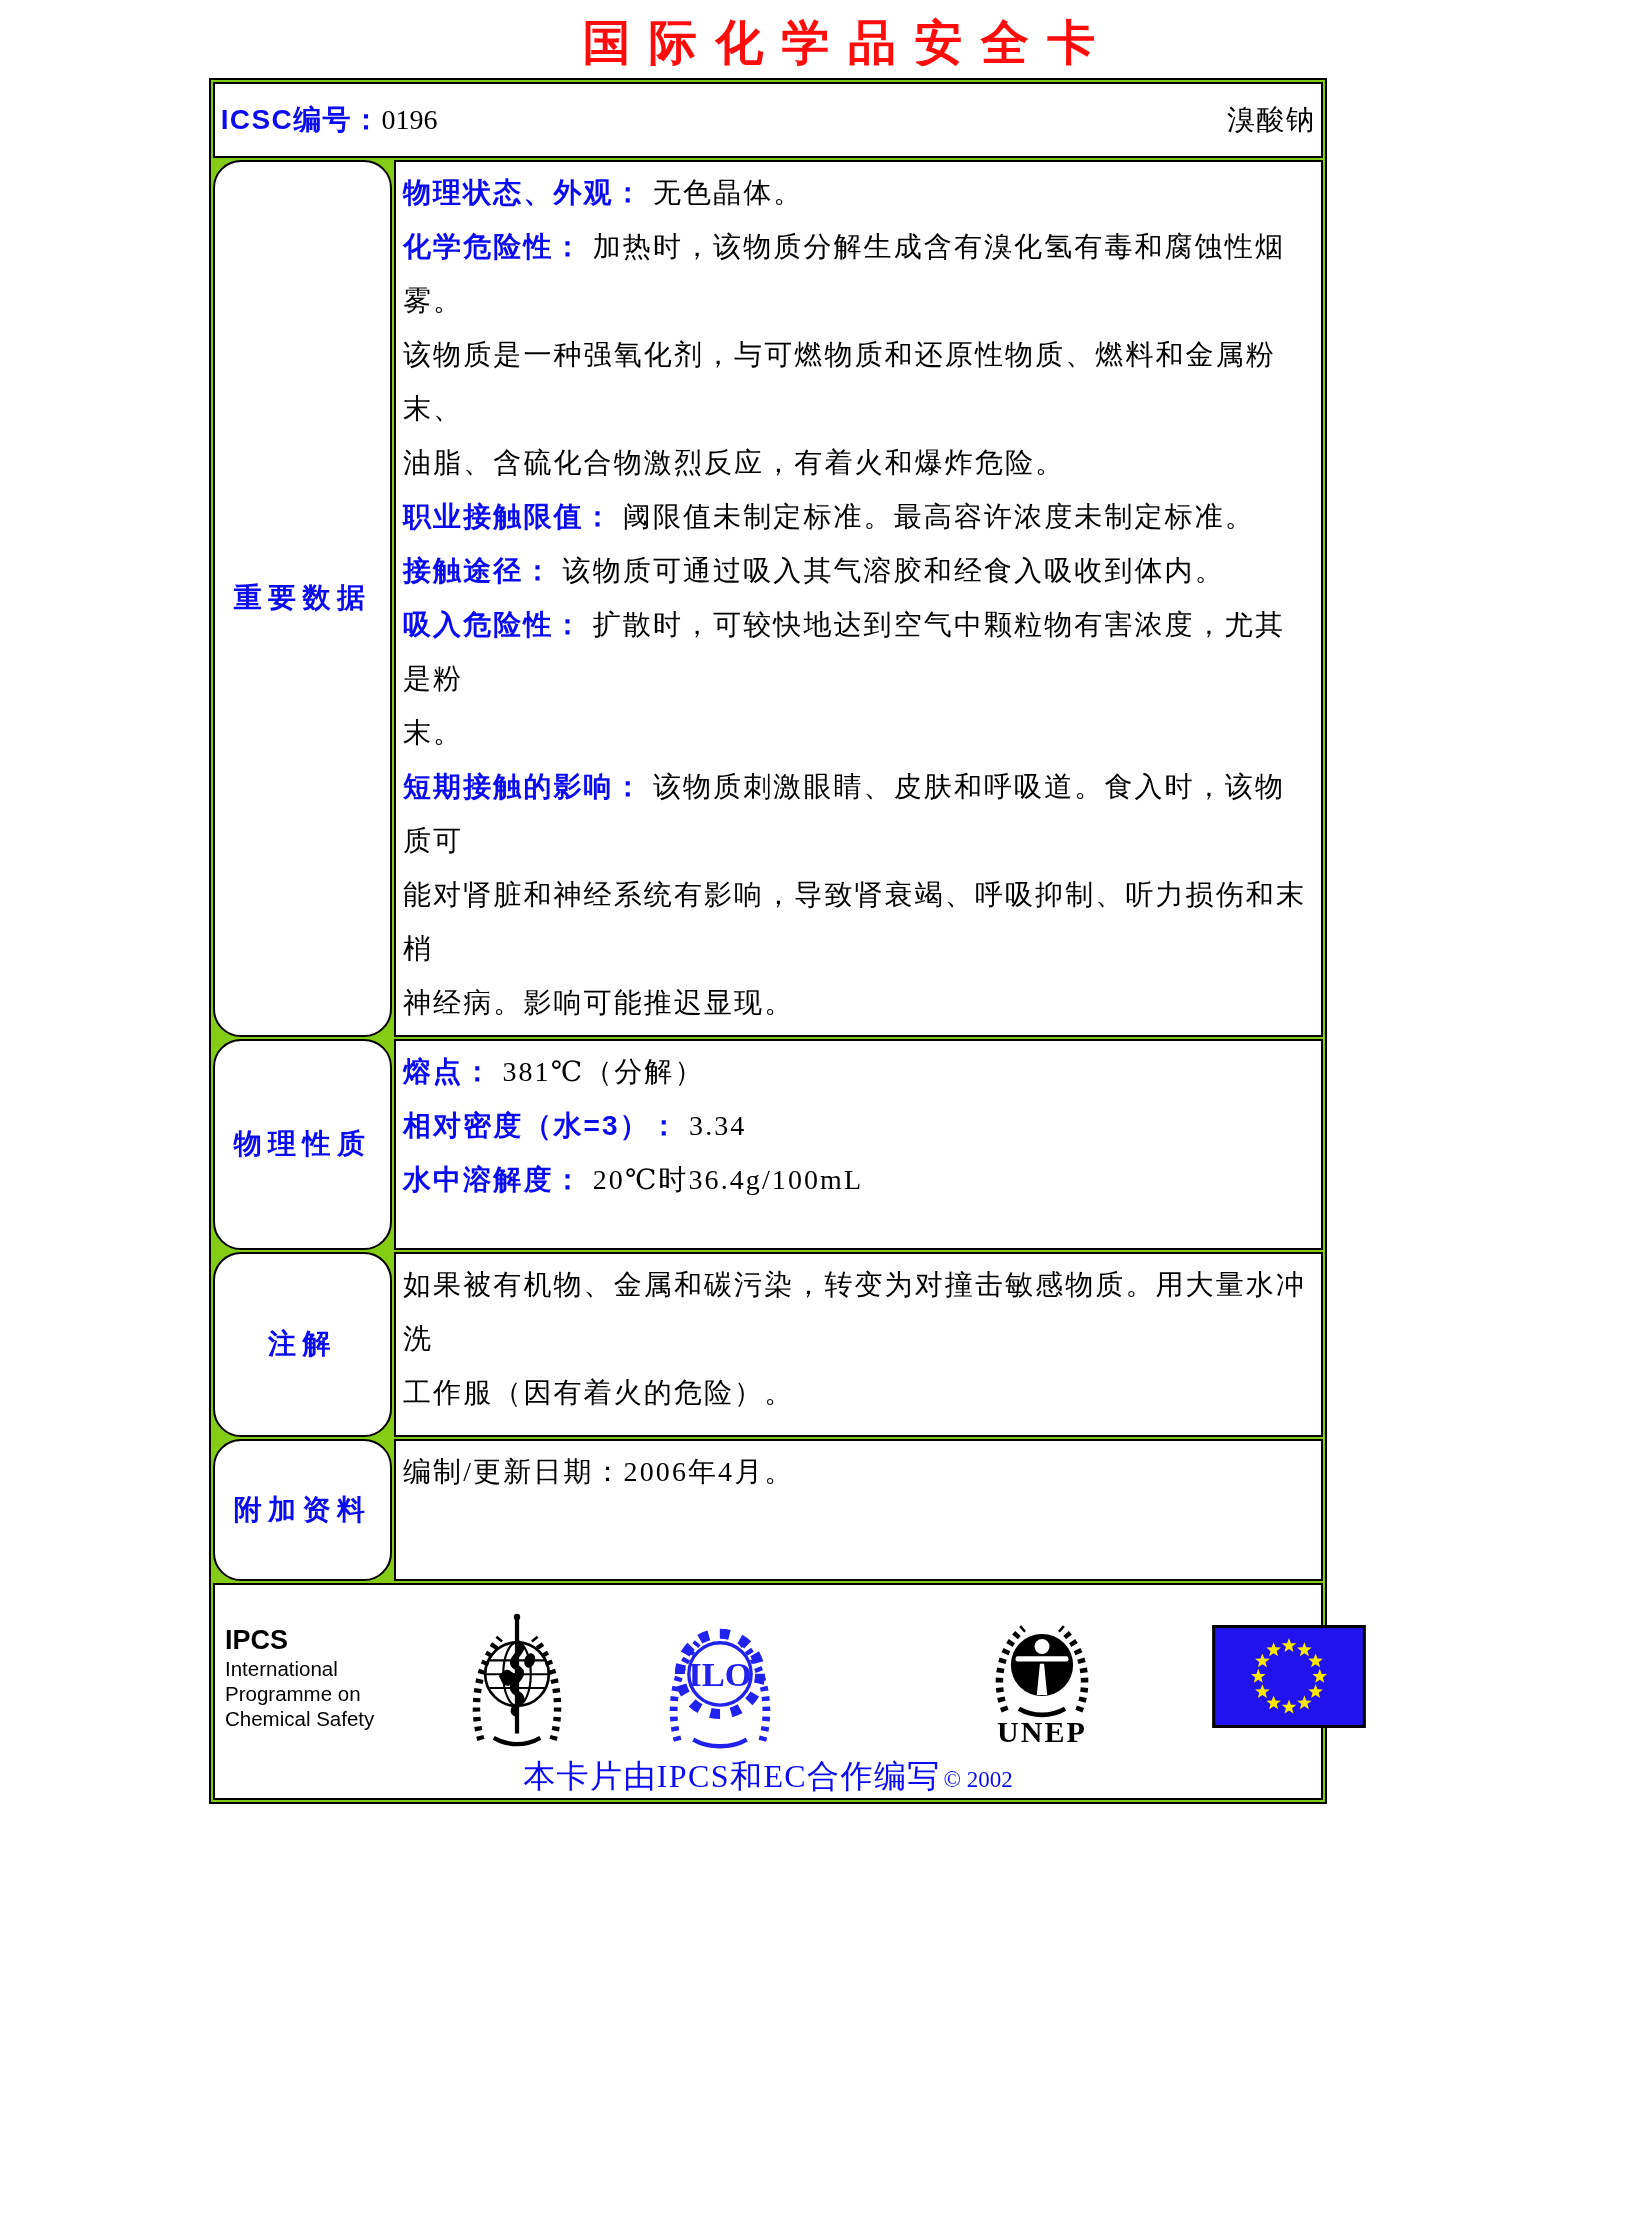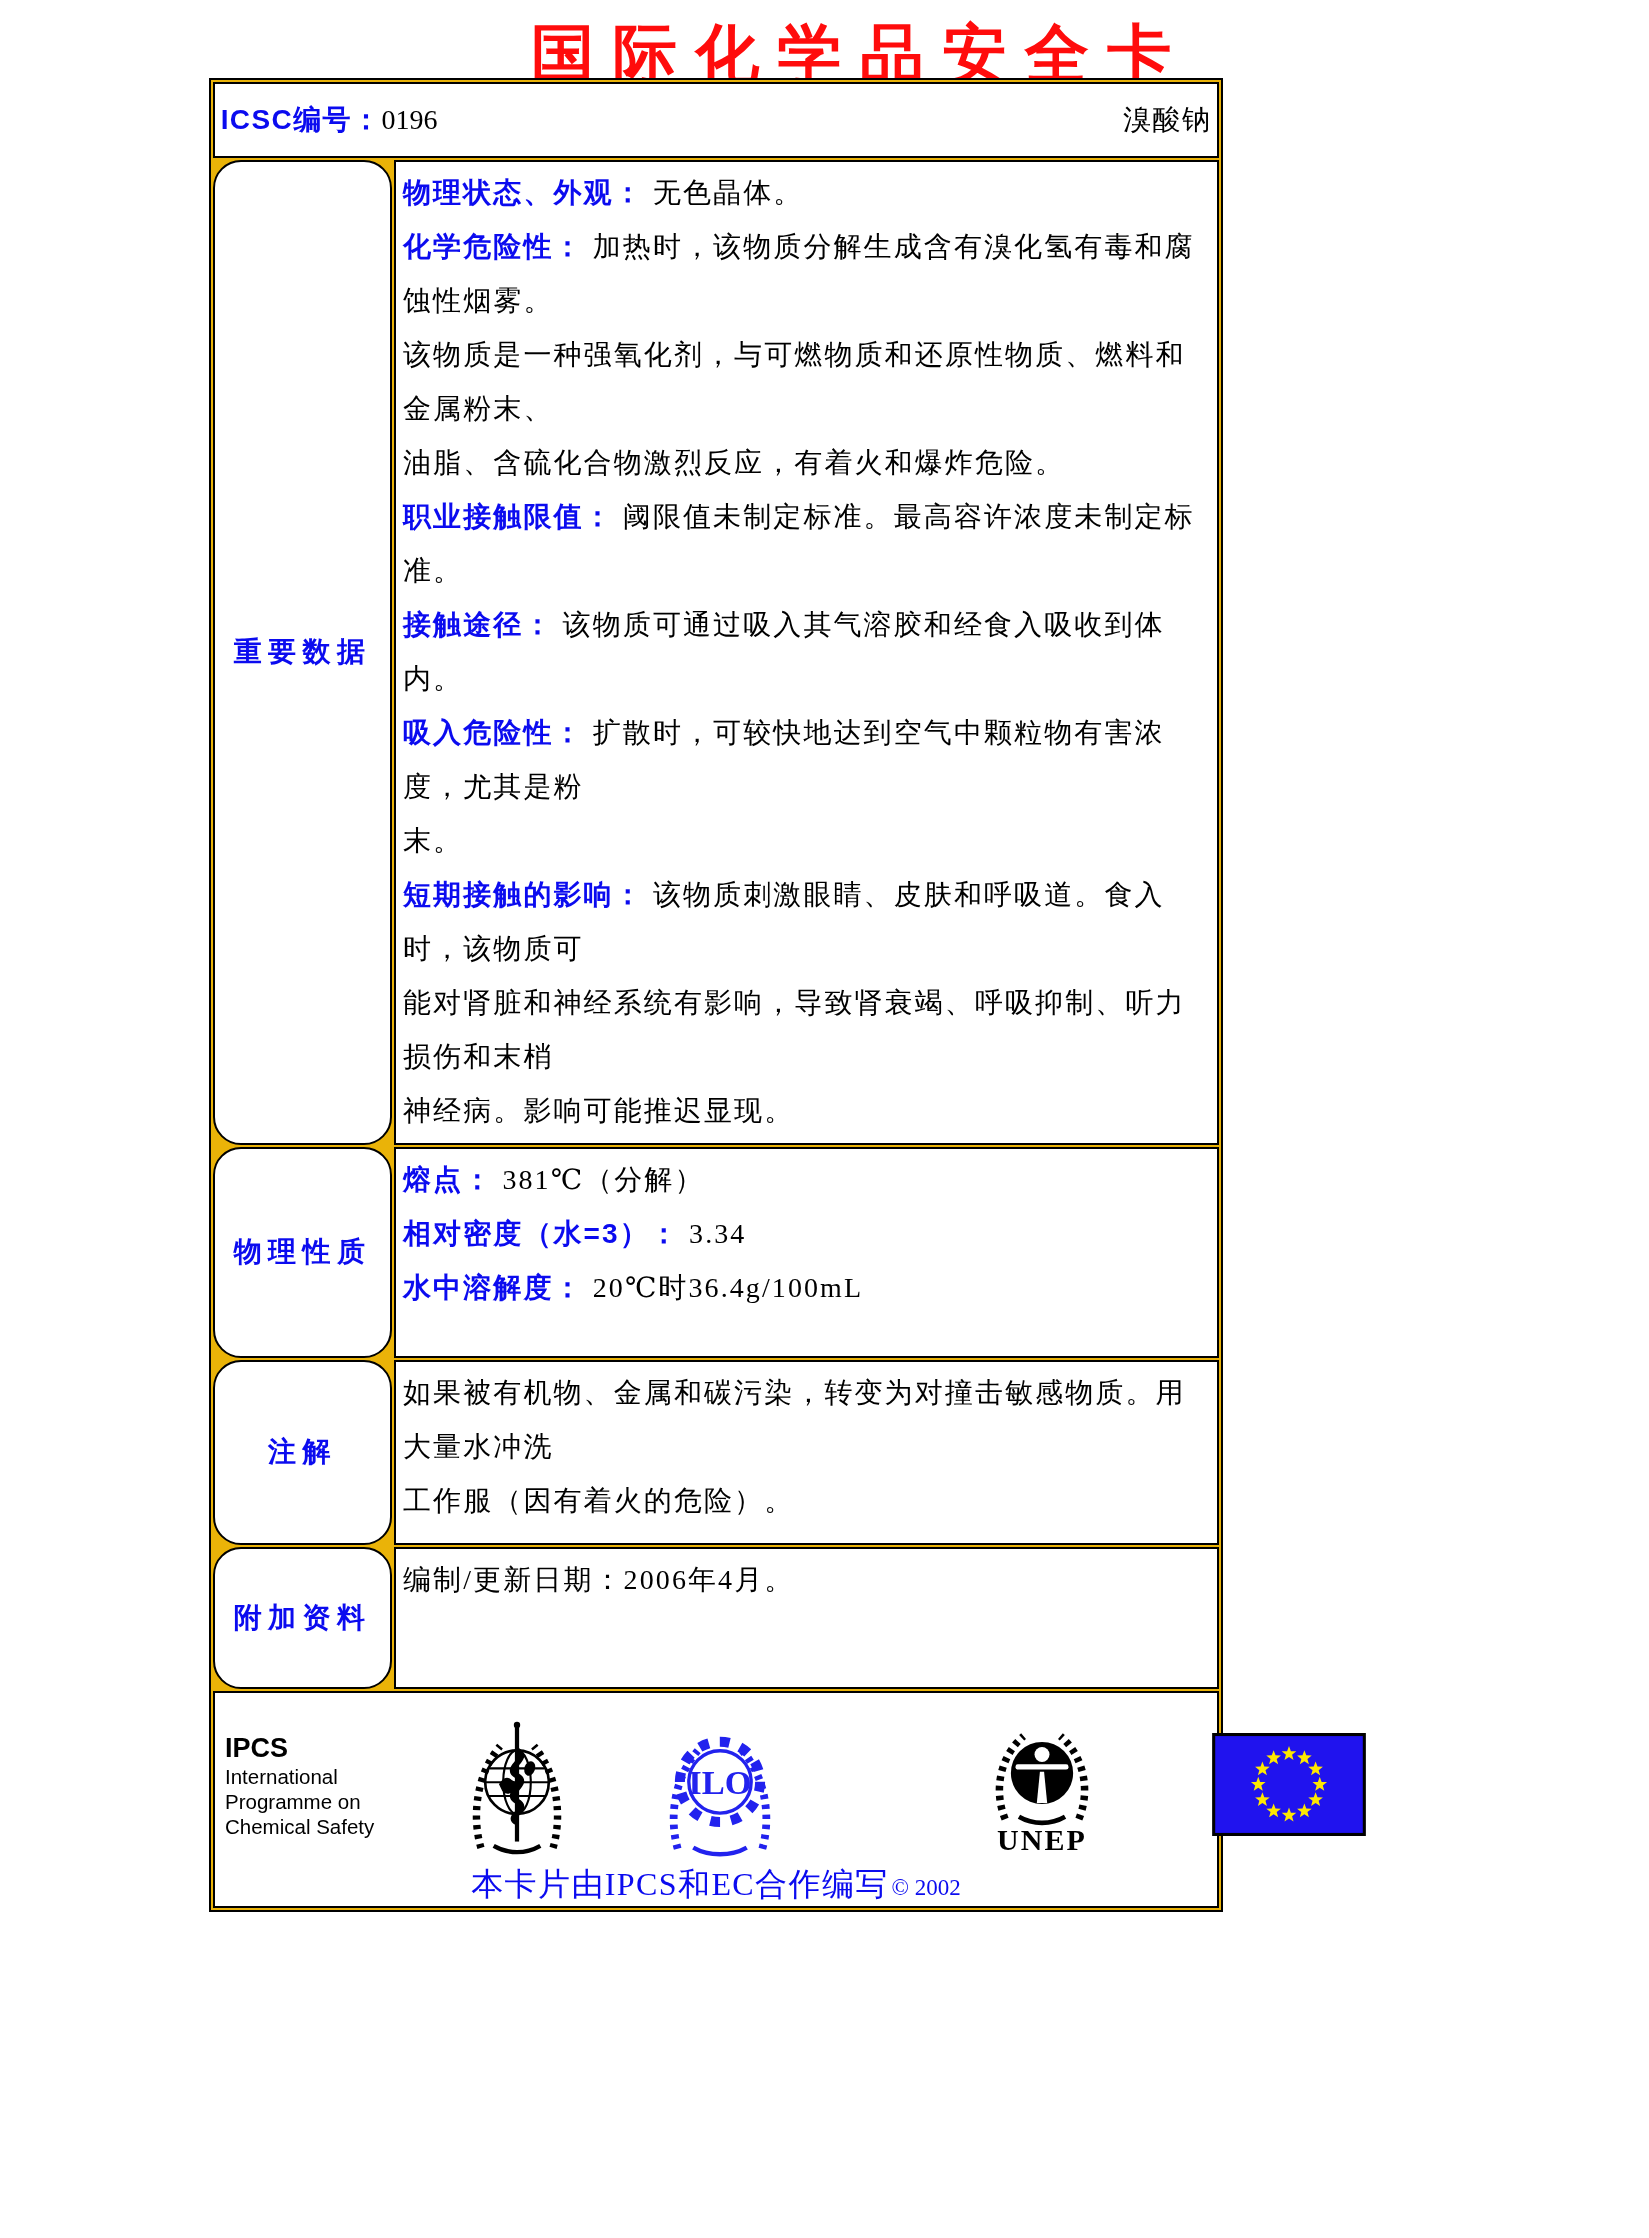--- a/index.html
+++ b/index.html
@@ -4,28 +4,28 @@
 <style>
   html,body{margin:0;padding:0;}
   body{
     width:1649px;height:2239px;background:#ffffff;position:relative;
     font-family:"Liberation Serif","DejaVu Serif",serif;
     color:#000;
   }
   .title{
     position:absolute;left:209px;top:5.7px;width:1270px;
     text-align:center;color:#FF0C0C;font-weight:bold;
-    font-size:64px;letter-spacing:18.4px;line-height:65px;margin:16px;
+    font-size:48px;letter-spacing:18.4px;line-height:65px;margin:4px;
     font-family:"Liberation Serif","DejaVu Serif",serif;
     white-space:nowrap;
   }
   table.card{
-    position:absolute;left:209px;top:78px;width:1014px;
+    position:absolute;left:209px;top:78px;width:1118px;
     border:2.8px solid #000;border-collapse:separate;border-spacing:2.8px;
-    table-layout:fixed;background:#eab308;
+    table-layout:fixed;background:#84cc16;
   }
   td{border:2.1px solid #000;vertical-align:top;background:#fff;}
   td.label-cell{vertical-align:middle;text-align:center;border-radius:28px;}
   .side-label{
     color:#0B0BEF;font-weight:bold;font-size:28px;letter-spacing:6.4px;
     font-family:"Liberation Sans","DejaVu Sans",sans-serif;
   }
   td.content-cell{padding:4.3px 7px;}
   .para{font-size:28px;line-height:54px;letter-spacing:2.1px;}
   .blue-label{

